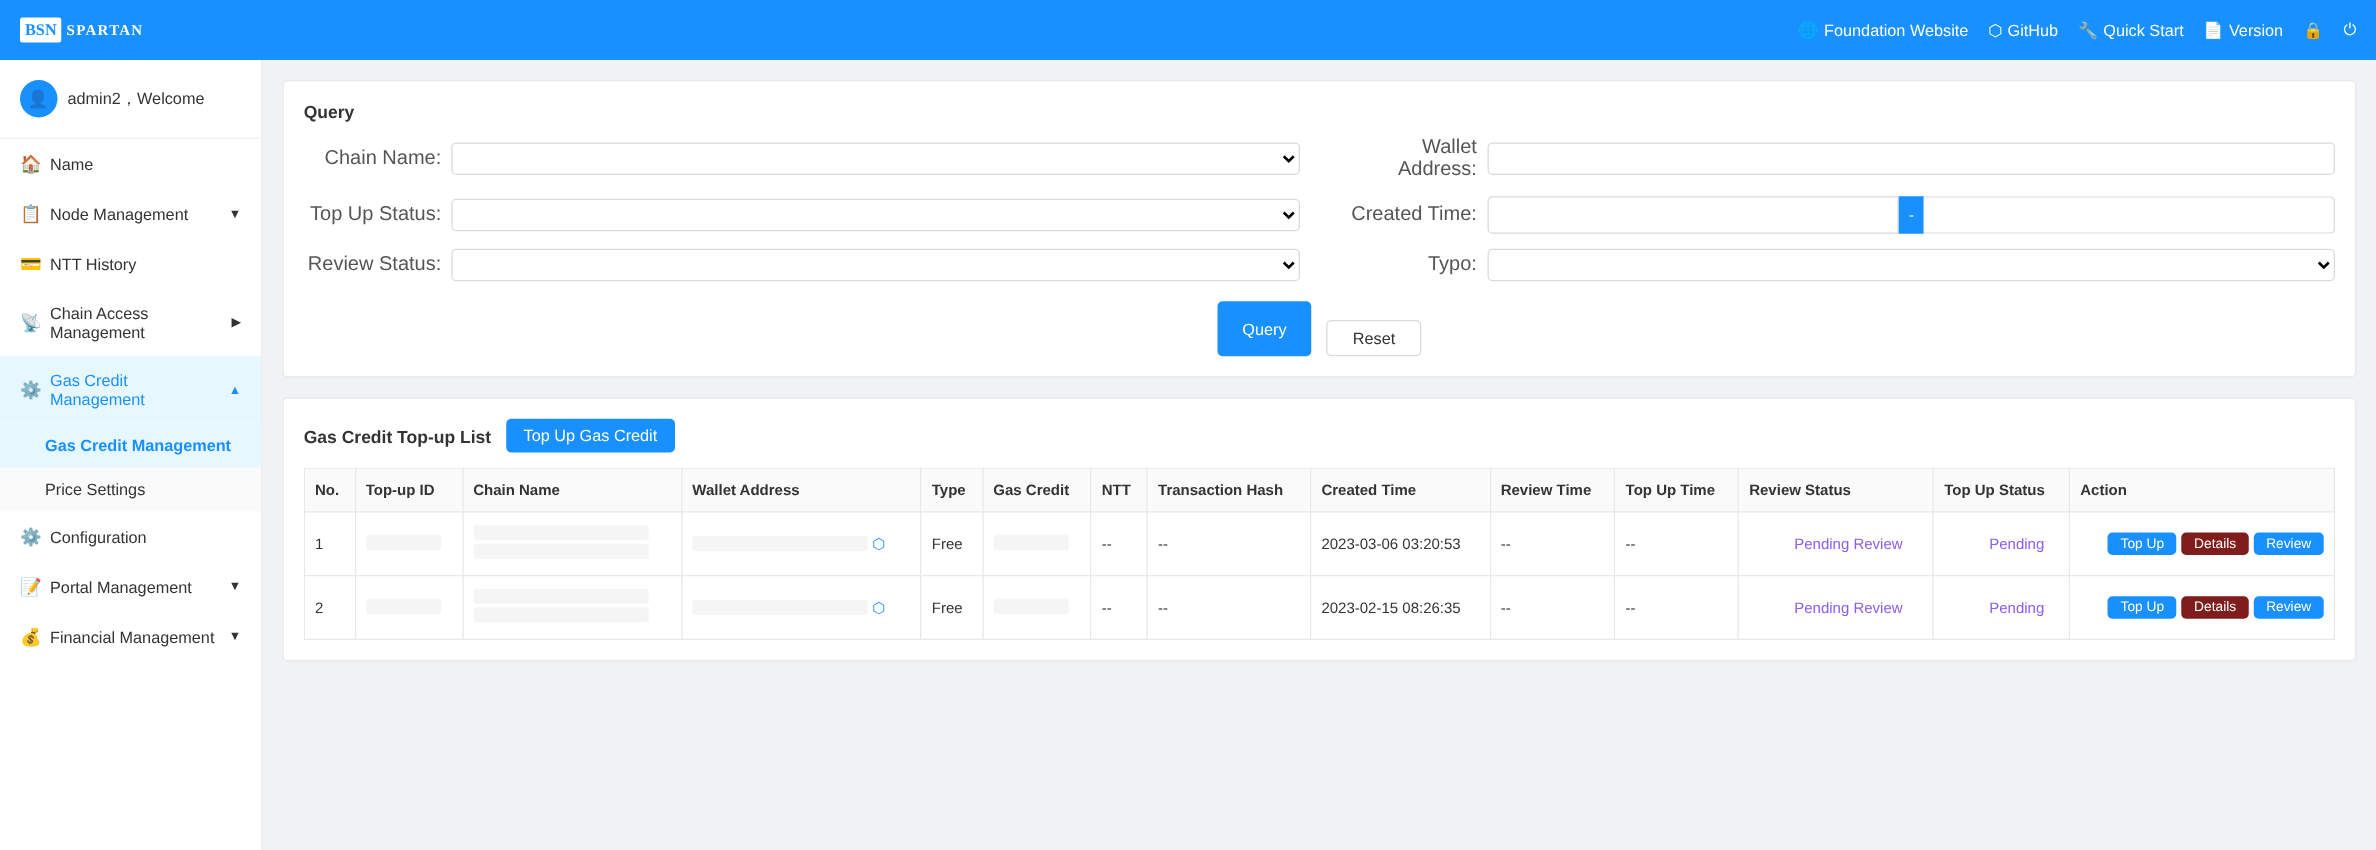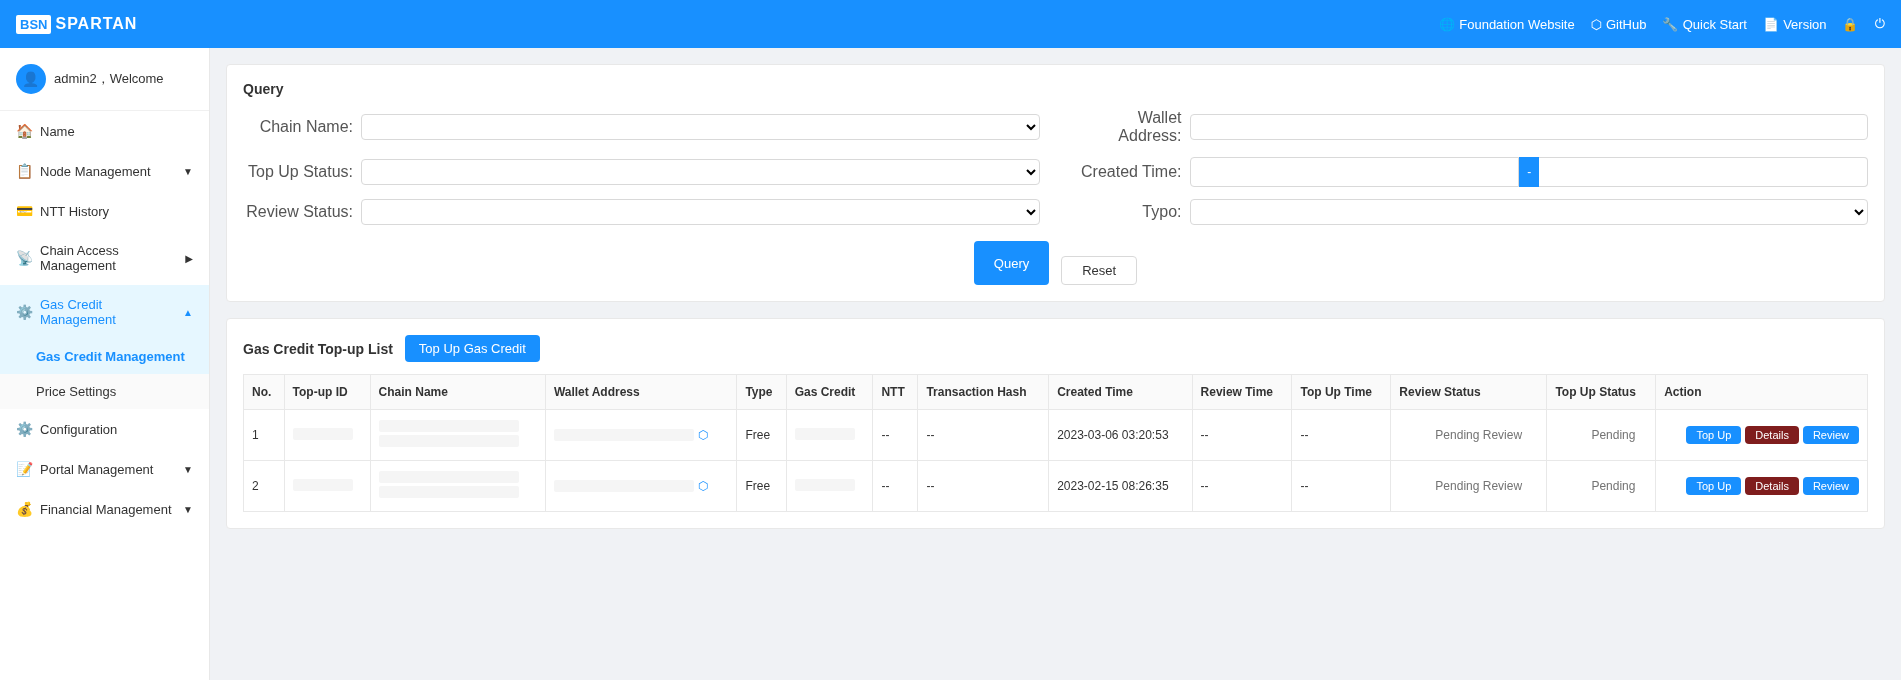--- a/index.html
+++ b/index.html
@@ -17,30 +17,31 @@
       top: 0; left: 0; right: 0;
       z-index: 100;
     }
     .logo {
       display: flex;
       align-items: center;
       gap: 4px;
       color: #fff;
       font-weight: bold;
       font-size: 16px;
+      font-family: Liberation Serif, serif;
     }
     .logo-box {
       background: #fff;
       color: #1890ff;
       padding: 2px 4px;
       font-weight: bold;
       font-size: 13px;
       border-radius: 2px;
     }
-    .logo-spartan { color: #fff; font-size: 16px; font-weight: bold; letter-spacing: 1px; }
+    .logo-spartan { color: #fff; font-size: 12px; font-weight: bold; letter-spacing: 1px; }
     .header-right {
       display: flex;
       align-items: center;
       gap: 16px;
       color: #fff;
       font-size: 13px;
     }
     .header-right a { color: #fff; text-decoration: none; display: flex; align-items: center; gap: 4px; }
 
     
@@ -287,21 +288,21 @@
       border-radius: 4px;
       padding: 3px 10px;
       cursor: pointer;
       font-size: 11px;
       white-space: nowrap;
     }
     .btn-action.details { background: #7f1d1d; }
     .btn-action.review { background: #1890ff; }
     .pending-badge {
       font-size: 12px;
-      color: #737373;
+      color: #8b5cf6;
       margin-left: 36px;
     }
   </style>
 </head>
 <body>
 
 <div class="header">
   <div class="logo">
     <span class="logo-box">BSN</span>
     <span class="logo-spartan">SPARTAN</span>

